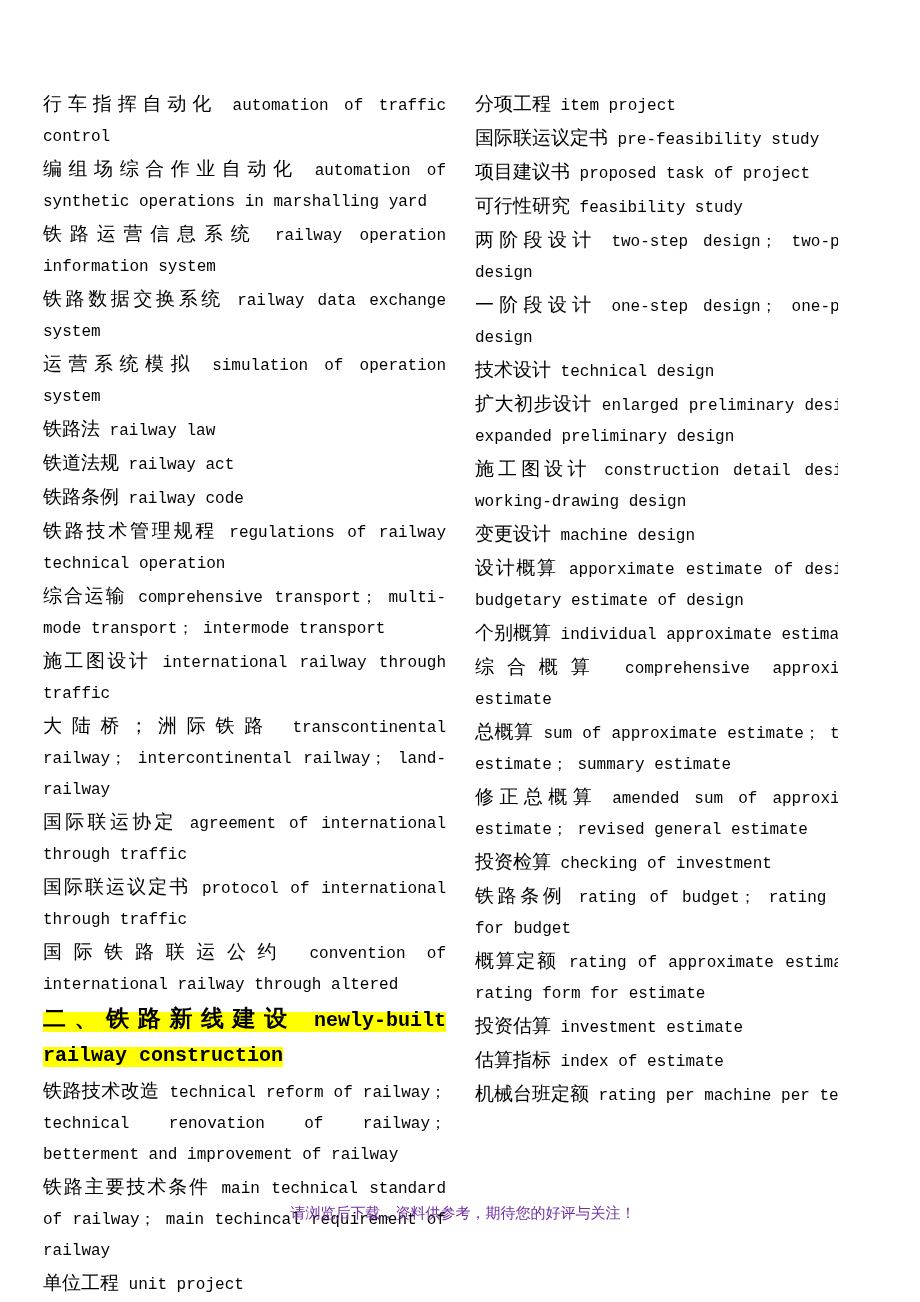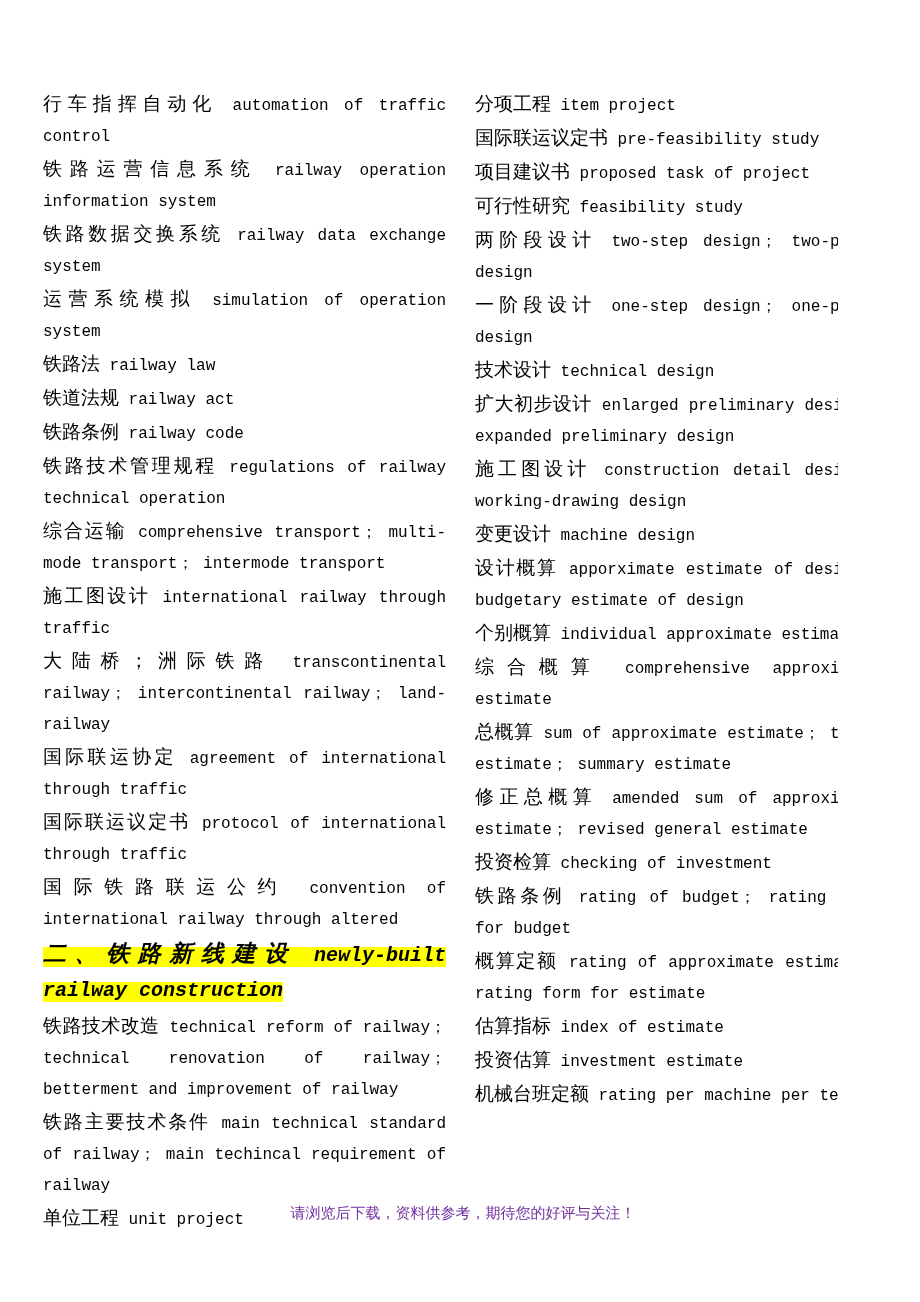--- a/index.html
+++ b/index.html
@@ -33,39 +33,39 @@
     font-size:16px;
     font-family:"Liberation Mono","DejaVu Sans Mono",monospace;
   }
   p.entry.heading{line-height:34px;margin:1px 0;}
   .heading .zh{font-size:23px;font-weight:700;}
   .heading .en{font-size:20px;font-weight:700;}
   mark{
     background:var(--highlight,#ffff00);
     color:inherit;
     padding:1px 0;
-    font-style:italic;
   }
   .footer{
     position:absolute;
     left:0;top:1200px;width:100%;
     text-align:center;
     font-size:15px;
     line-height:26px;
     font-family:"Liberation Serif","DejaVu Serif",serif;
     padding-left:44px;
   }
 </style>
 </head>
 <body>
 
 <div class="page">
   <div class="columns">
     <div class="column">
         <p class="entry"><span class="zh">行车指挥自动化</span> <span class="en">automation of traffic control</span></p>
+        <p class="entry"><span class="zh">编组场综合作业自动化</span> <span class="en">automation of synthetic operations in marshalling yard</span></p>
         <p class="entry"><span class="zh">铁路运营信息系统</span> <span class="en">railway operation information system</span></p>
         <p class="entry"><span class="zh">铁路数据交换系统</span> <span class="en">railway data exchange system</span></p>
         <p class="entry"><span class="zh">运营系统模拟</span> <span class="en">simulation of operation system</span></p>
         <p class="entry"><span class="zh">铁路法</span> <span class="en">railway law</span></p>
         <p class="entry"><span class="zh">铁道法规</span> <span class="en">railway act</span></p>
         <p class="entry"><span class="zh">铁路条例</span> <span class="en">railway code</span></p>
         <p class="entry"><span class="zh">铁路技术管理规程</span> <span class="en">regulations of railway technical operation</span></p>
         <p class="entry"><span class="zh">综合运输</span> <span class="en">comprehensive transport； multi-mode transport； intermode transport</span></p>
         <p class="entry"><span class="zh">施工图设计</span> <span class="en">international railway through traffic</span></p>
         <p class="entry"><span class="zh">大陆桥；洲际铁路</span> <span class="en">transcontinental railway； intercontinental railway； land-railway</span></p>
@@ -90,19 +90,19 @@
         <p class="entry"><span class="zh">施工图设计</span> <span class="en">construction detail design； working-drawing design</span></p>
         <p class="entry"><span class="zh">变更设计</span> <span class="en">machine design</span></p>
         <p class="entry"><span class="zh">设计概算</span> <span class="en">apporximate estimate of design； budgetary estimate of design</span></p>
         <p class="entry"><span class="zh">个别概算</span> <span class="en">individual approximate estimate</span></p>
         <p class="entry"><span class="zh">综合概算</span> <span class="en">comprehensive approximate estimate</span></p>
         <p class="entry"><span class="zh">总概算</span> <span class="en">sum of approximate estimate； total estimate； summary estimate</span></p>
         <p class="entry"><span class="zh">修正总概算</span> <span class="en">amended sum of approximate estimate； revised general estimate</span></p>
         <p class="entry"><span class="zh">投资检算</span> <span class="en">checking of investment</span></p>
         <p class="entry"><span class="zh">铁路条例</span> <span class="en">rating of budget； rating form for budget</span></p>
         <p class="entry"><span class="zh">概算定额</span> <span class="en">rating of approximate estimate； rating form for estimate</span></p>
+        <p class="entry"><span class="zh">投资估算</span> <span class="en">investment estimate</span></p>
         <p class="entry"><span class="zh">估算指标</span> <span class="en">index of estimate</span></p>
-        <p class="entry"><span class="zh">投资估算</span> <span class="en">investment estimate</span></p>
         <p class="entry"><span class="zh">机械台班定额</span> <span class="en">rating per machine per team；</span></p>
       </div>
   </div>
   <div class="footer" style="color: rgb(112, 48, 160);">请浏览后下载，资料供参考，期待您的好评与关注！</div>
 </div>
 
 </body></html>

